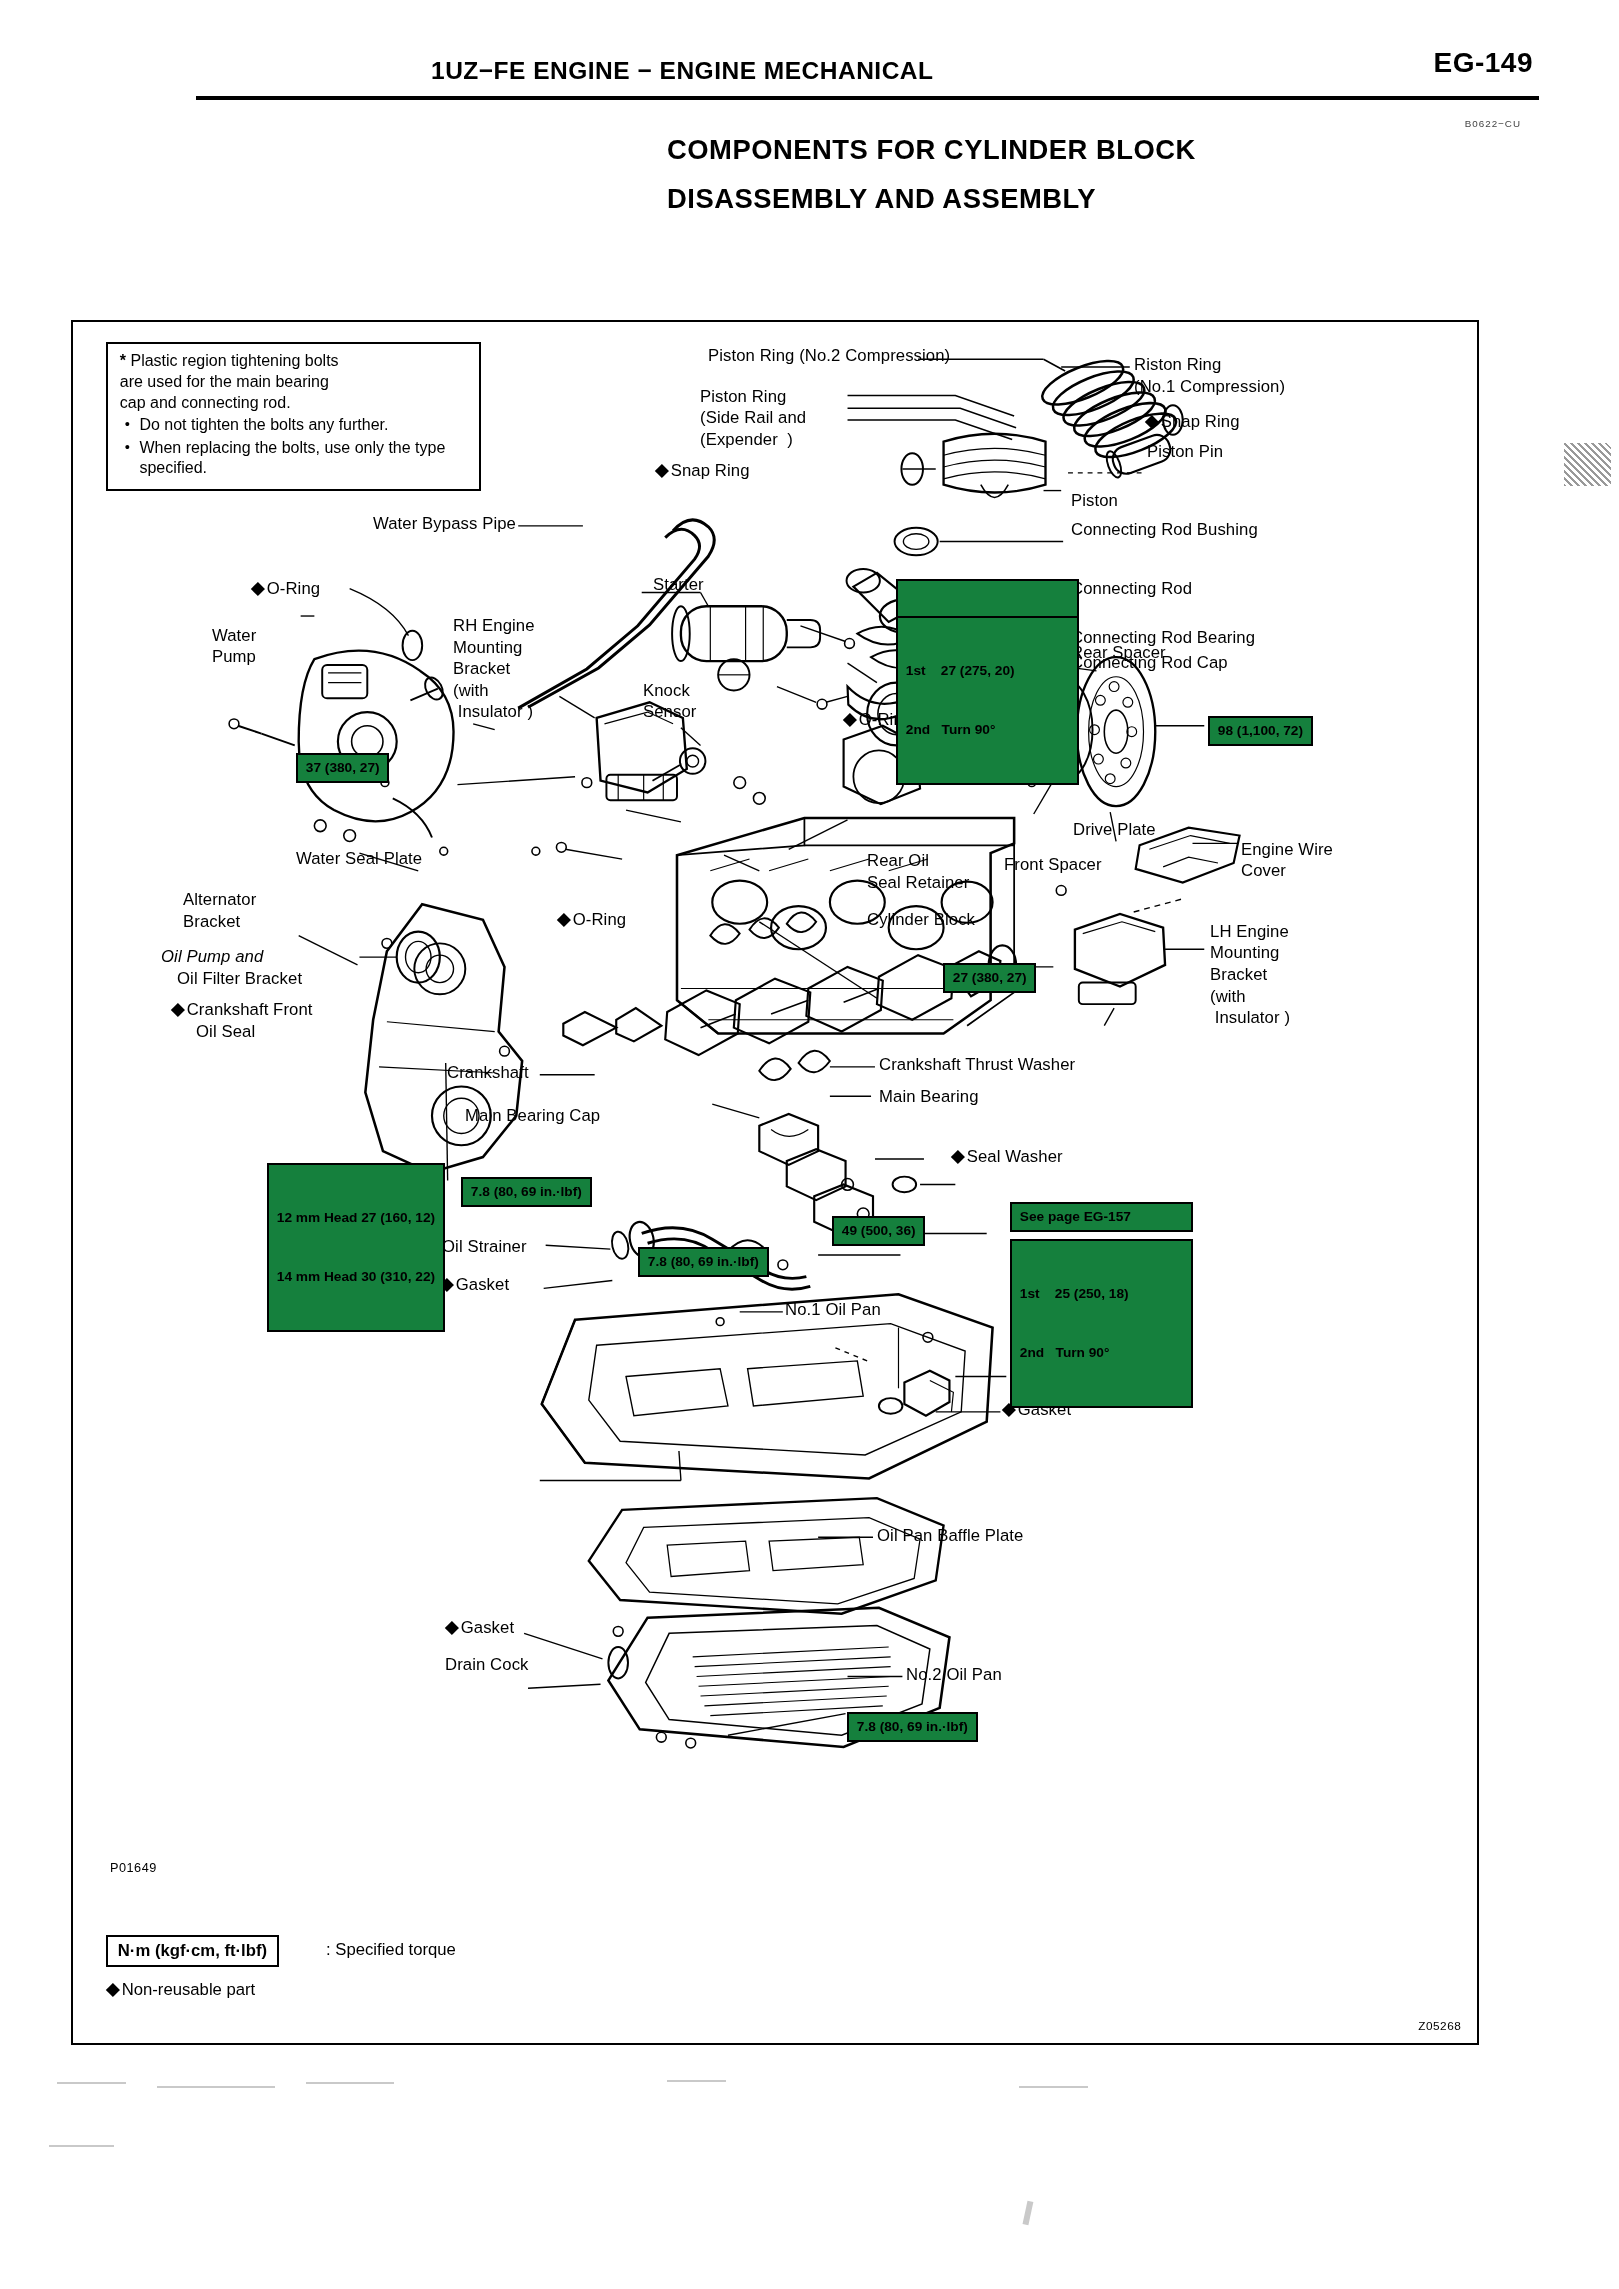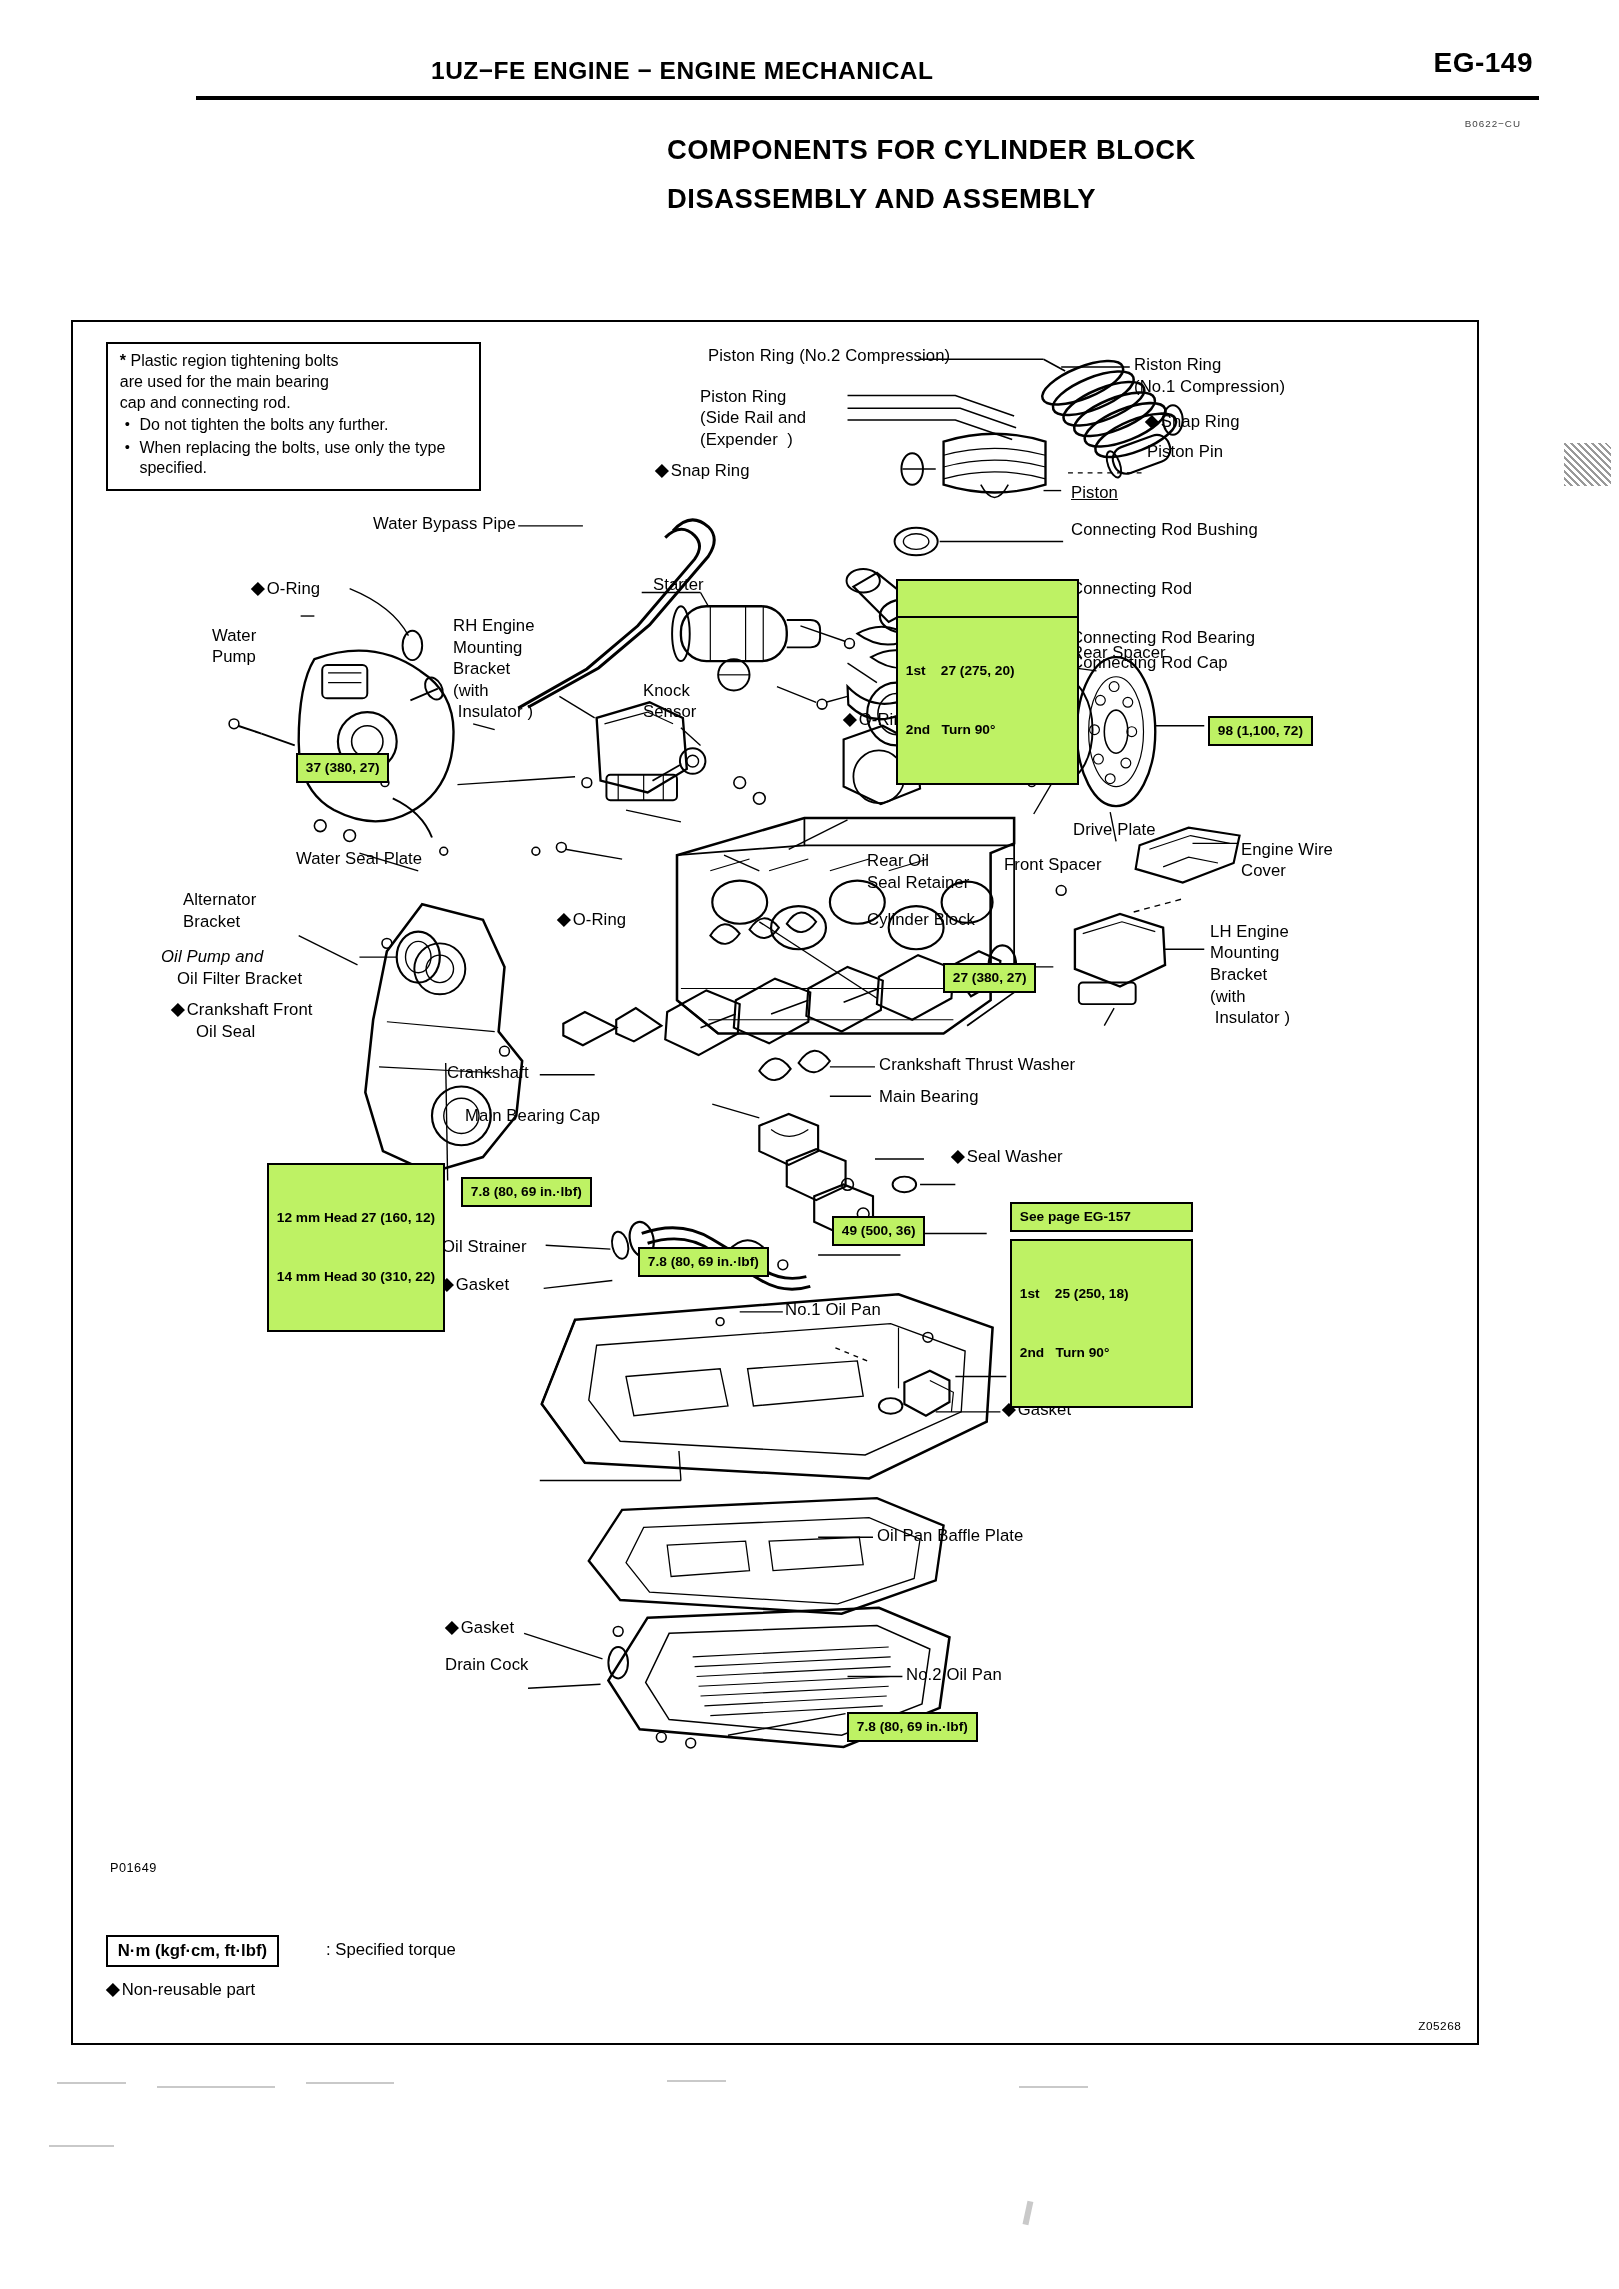--- a/index.html
+++ b/index.html
@@ -85,21 +85,21 @@
     font-size: 16.7px;
     line-height: 20.6px;
     white-space: pre;
     letter-spacing: 0.1px;
   }
 
   
   .tbox {
     position: absolute;
     border: 2px solid #000;
-    background: #bef264;
+    background: #15803d;
     font-size: 13.7px;
     font-weight: bold;
     line-height: 18.6px;
     padding: 3.9px 7.8px;
     white-space: pre;
   }
   .tbox.two { line-height: 19.6px; }
 
   
   .notebox {
@@ -558,21 +558,21 @@
     <div class="lbl" style="left:1061px; top:33px;">Riston Ring</div>
     <div class="lbl" style="left:1061px; top:55px;">(No.1 Compression)</div>
 
     <div class="lbl" style="left:627px; top:65px;">Piston Ring</div>
     <div class="lbl" style="left:627px; top:86px;">(Side Rail and</div>
     <div class="lbl" style="left:627px; top:108px;">(Expender  )</div>
 
     <div class="lbl" style="left:1074px; top:90px;"><span class="dia"></span><span>Snap Ring</span></div>
     <div class="lbl" style="left:1074px; top:120px;">Piston Pin</div>
     <div class="lbl" style="left:584px; top:139px;"><span class="dia"></span><span>Snap Ring</span></div>
-    <div class="lbl" style="left:998px; top:161px;text-decoration:underline;">Piston</div>
+    <div class="lbl" style="left:998px; top:169px;">Piston</div>
 
     <div class="lbl" style="left:998px; top:198px;">Connecting Rod Bushing</div>
     <div class="lbl" style="left:998px; top:257px;">Connecting Rod</div>
     <div class="lbl" style="left:998px; top:306px;">Connecting Rod Bearing</div>
     <div class="lbl" style="left:998px; top:331px;">Connecting Rod Cap</div>
 
     <div class="lbl" style="left:300px; top:192px;">Water Bypass Pipe</div>
     <div class="lbl" style="left:180px; top:257px;"><span class="dia"></span><span>O-Ring</span></div>
     <div class="lbl" style="left:580px; top:253px;">Starter</div>
 

